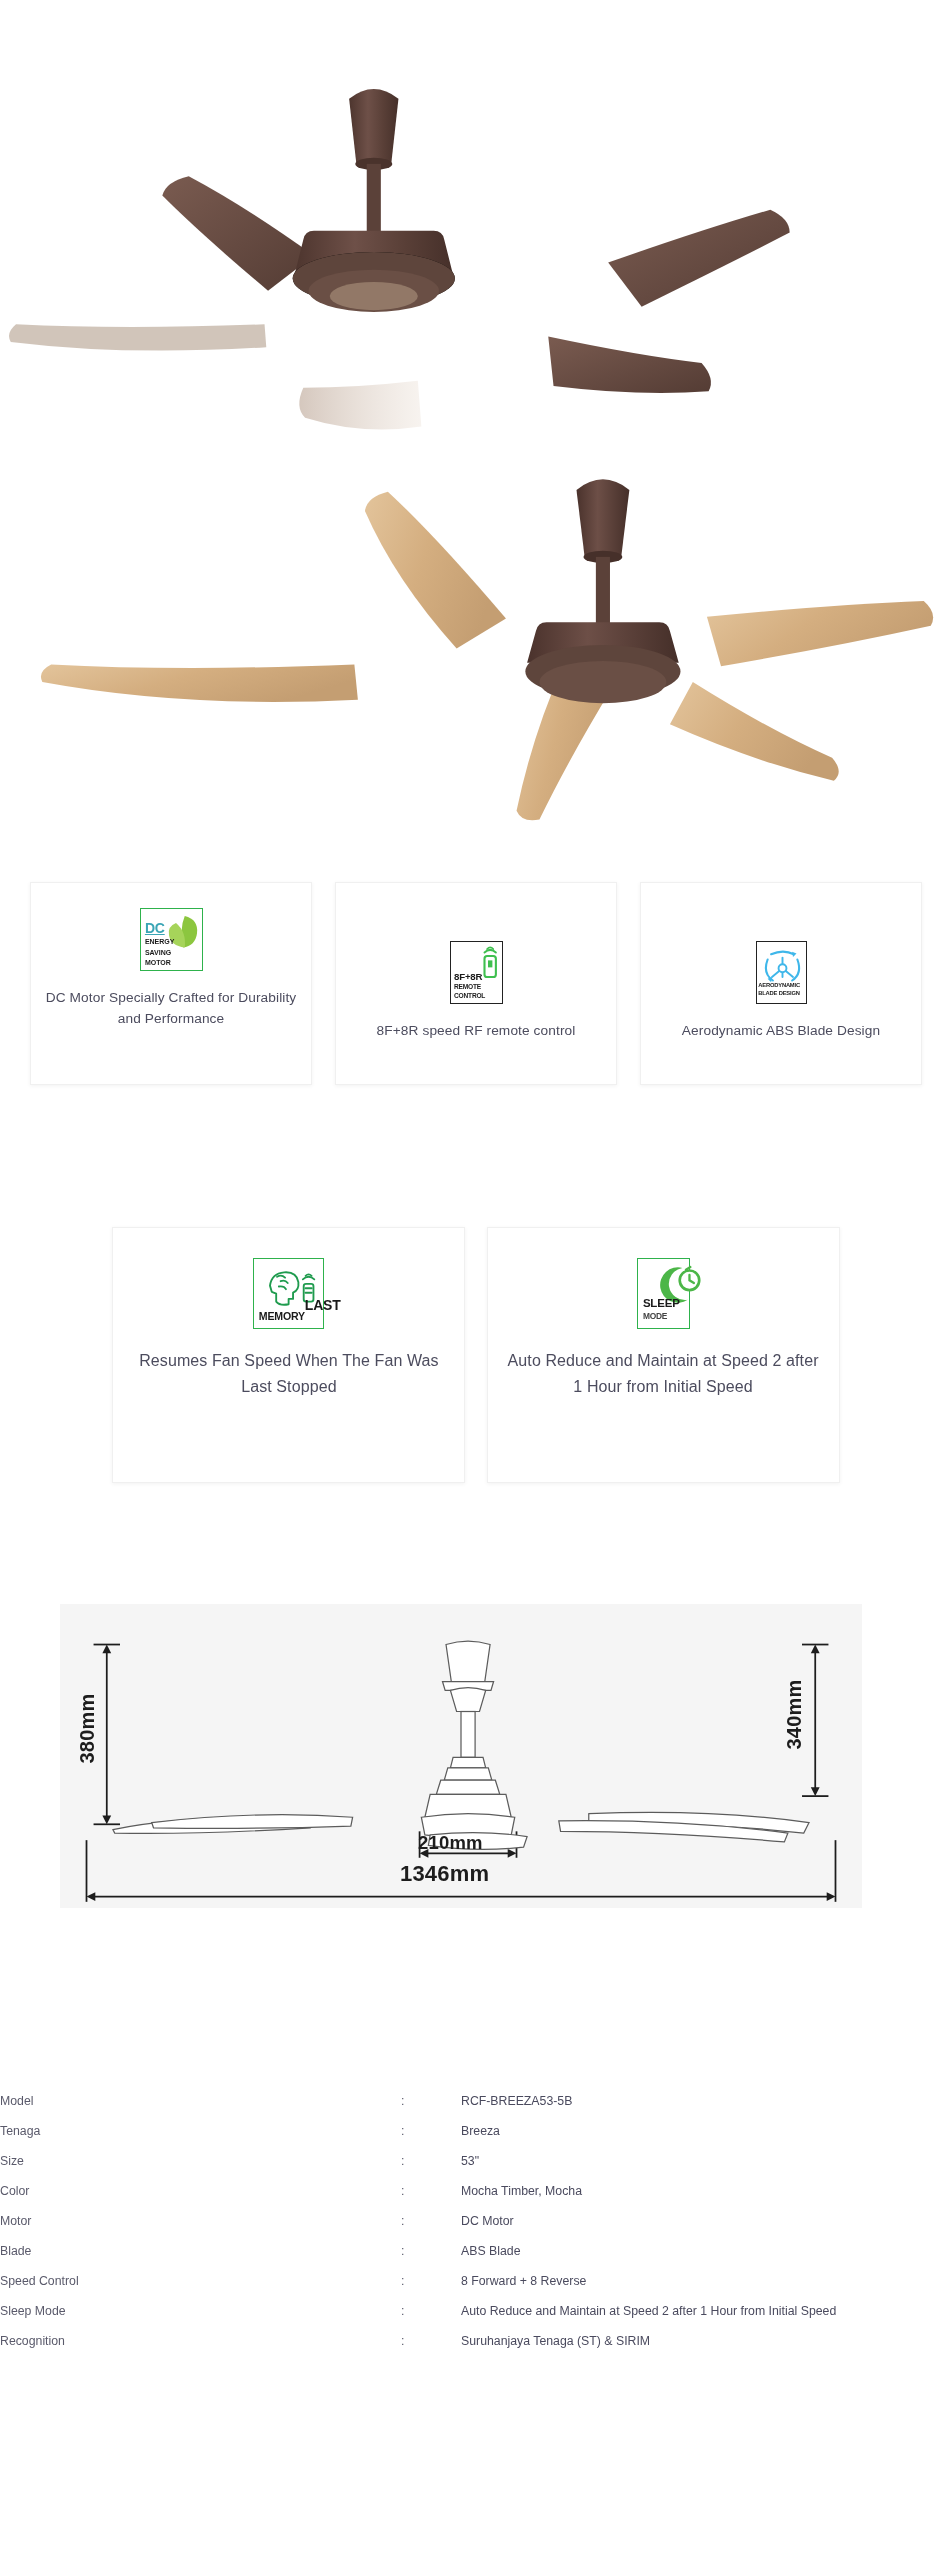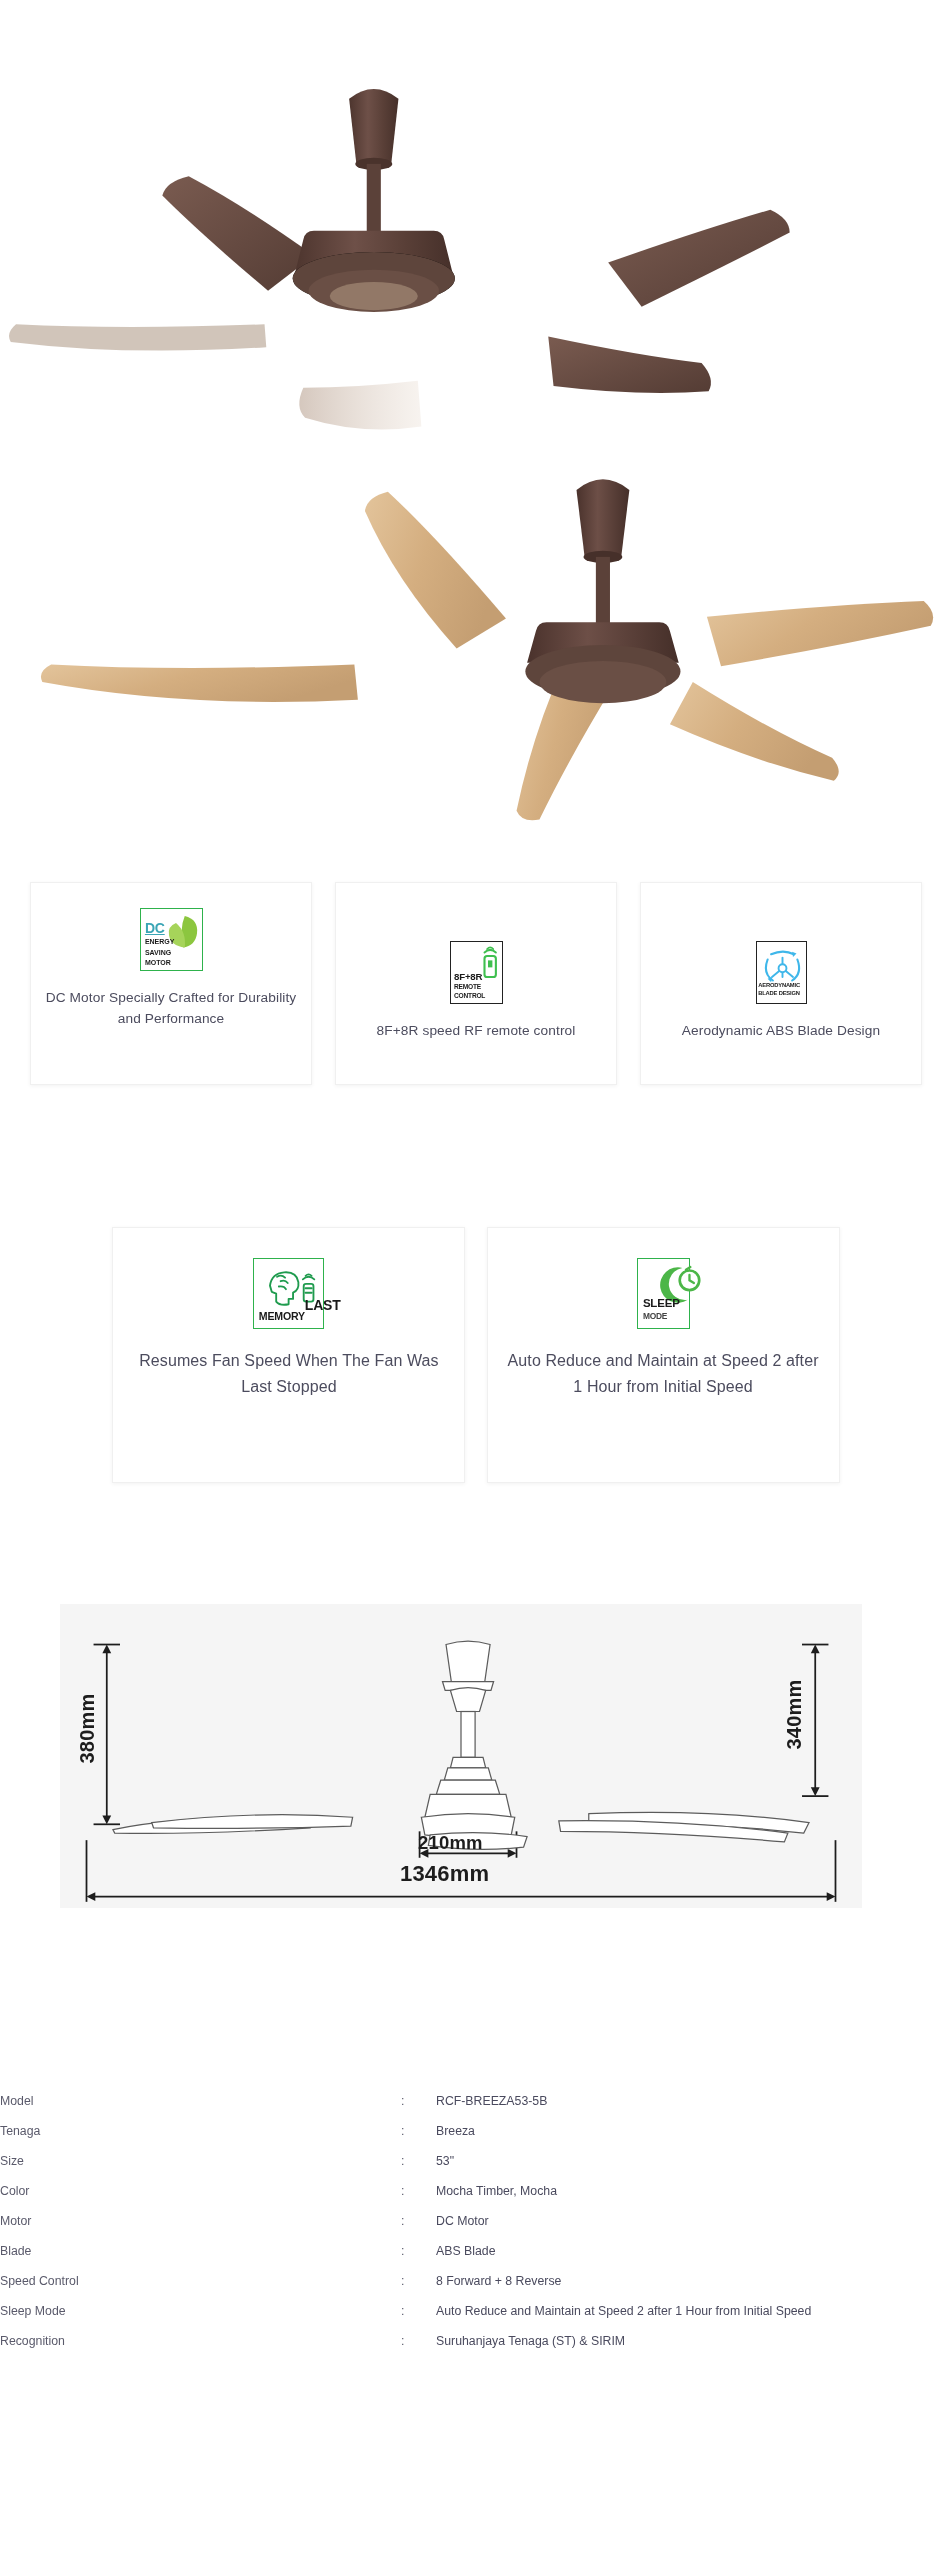--- a/index.html
+++ b/index.html
@@ -139,20 +139,21 @@
     color: #5a5a6b;
   }
   .spec-colon {
     width: 35px;
     font-size: 12.3px;
     color: #5a5a6b;
   }
   .spec-value {
     font-size: 12.3px;
     color: #4a4a5e;
+    margin-left: 25px;
   }
 </style>
 </head>
 <body>
 
 <div class="hero" id="hero-mocha">
   <svg class="fan-stage" viewBox="0 0 1080 530" xmlns="http://www.w3.org/2000/svg">
     <defs>
       <linearGradient id="blDark" x1="0" y1="0" x2="1" y2="1">
         <stop offset="0%" stop-color="#7a5b50"></stop>

